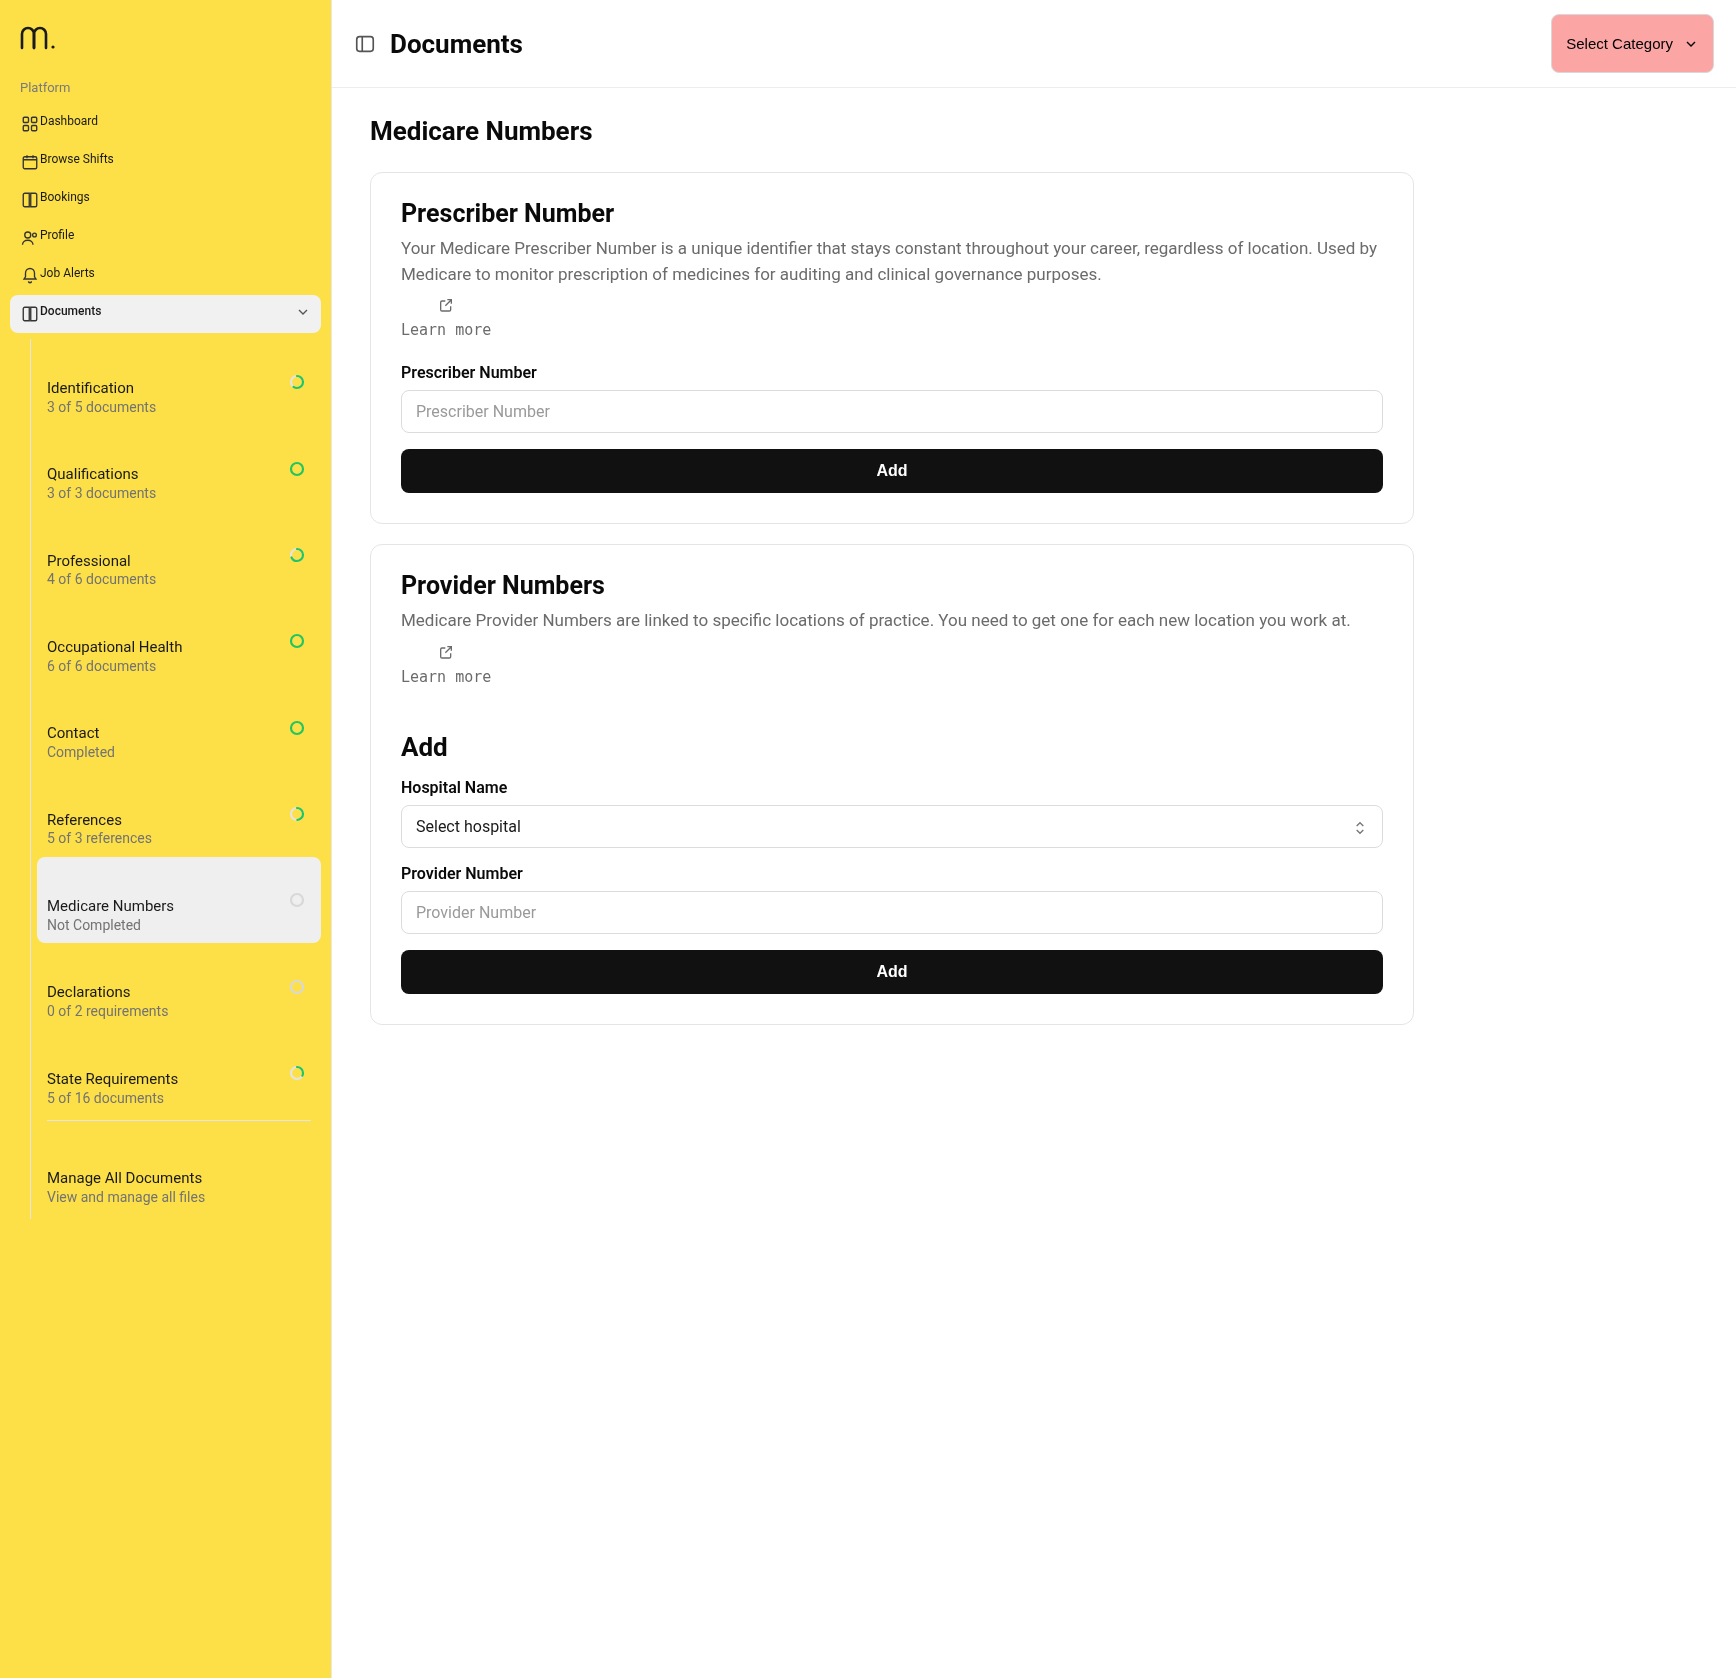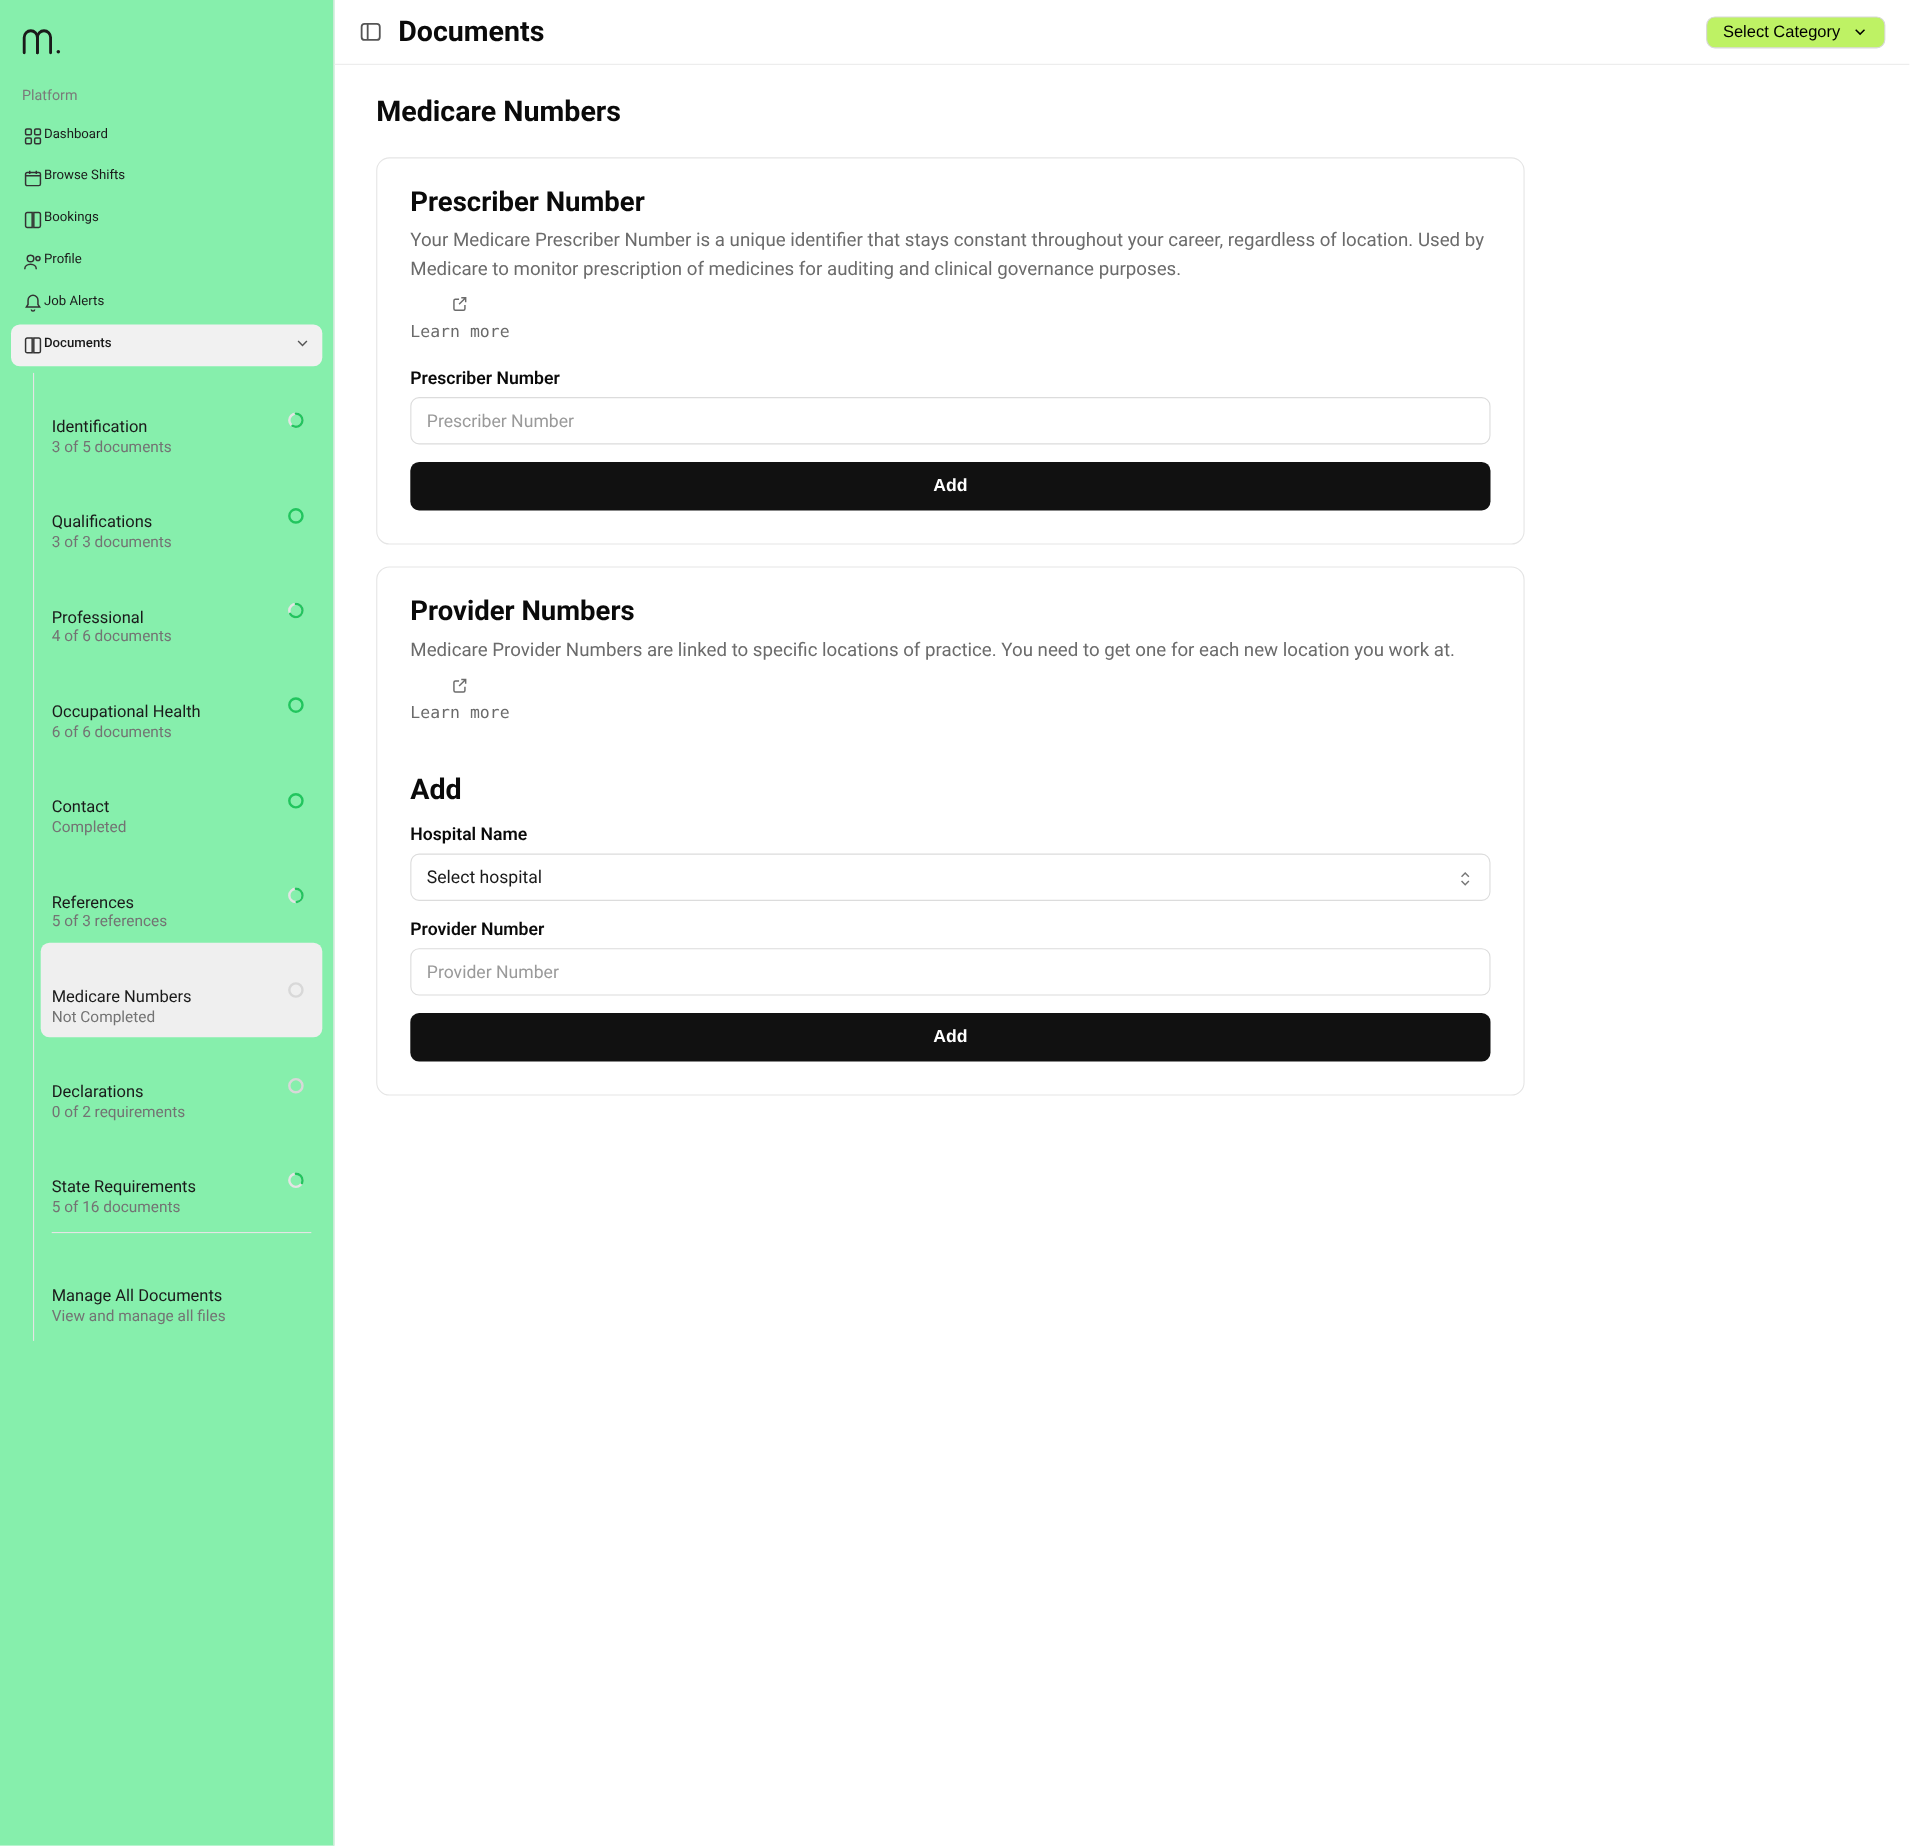--- a/index.html
+++ b/index.html
@@ -7,22 +7,22 @@
   body {
     font-family: -apple-system, BlinkMacSystemFont, "Segoe UI", Roboto, Helvetica, Arial, sans-serif;
     color: #0a0a0a;
     background: #ffffff;
     font-size: 15px;
   }
   .app { display: flex; min-height: 100vh; width: 100%; }
 
   
   .sidebar {
-    width: 304px;
-    background: #86efac;
+    width: 332px;
+    background: #fde047;
     border-right: 1px solid #e8e8e8;
     padding: 18px 10px 18px 10px;
     flex-shrink: 0;
   }
   .logo { padding: 6px 10px 24px 10px; }
   .logo svg { display:block; }
 
   .section-label {
     font-size: 13px;
     color: #7a7a7a;
@@ -70,23 +70,23 @@
     display:flex; align-items:center; gap: 14px;
     padding: 14px 22px;
     border-bottom: 1px solid #ececec;
   }
   .topbar .panel-icon { width:22px; height:22px; color:#555;}
   .topbar h1 { font-size: 26px; font-weight:700; }
   .topbar .grow { flex:1; }
   .category-btn {
     display:flex; align-items:center; gap:10px;
     border:1px solid #d8d8d8;
-    background:#bef264;
+    background:#fca5a5;
     border-radius: 8px;
-    padding: 5px 14px;
+    padding: 20px 14px;
     font-size: 15px;
     font-weight:500;
     cursor:pointer;
   }
 
   .content { padding: 28px 38px 48px 38px; max-width: 1120px; width:100%; }
   .page-title { font-size: 26px; font-weight:700; margin-bottom: 26px;}
 
   .card {
     border:1px solid #e5e5e5;

